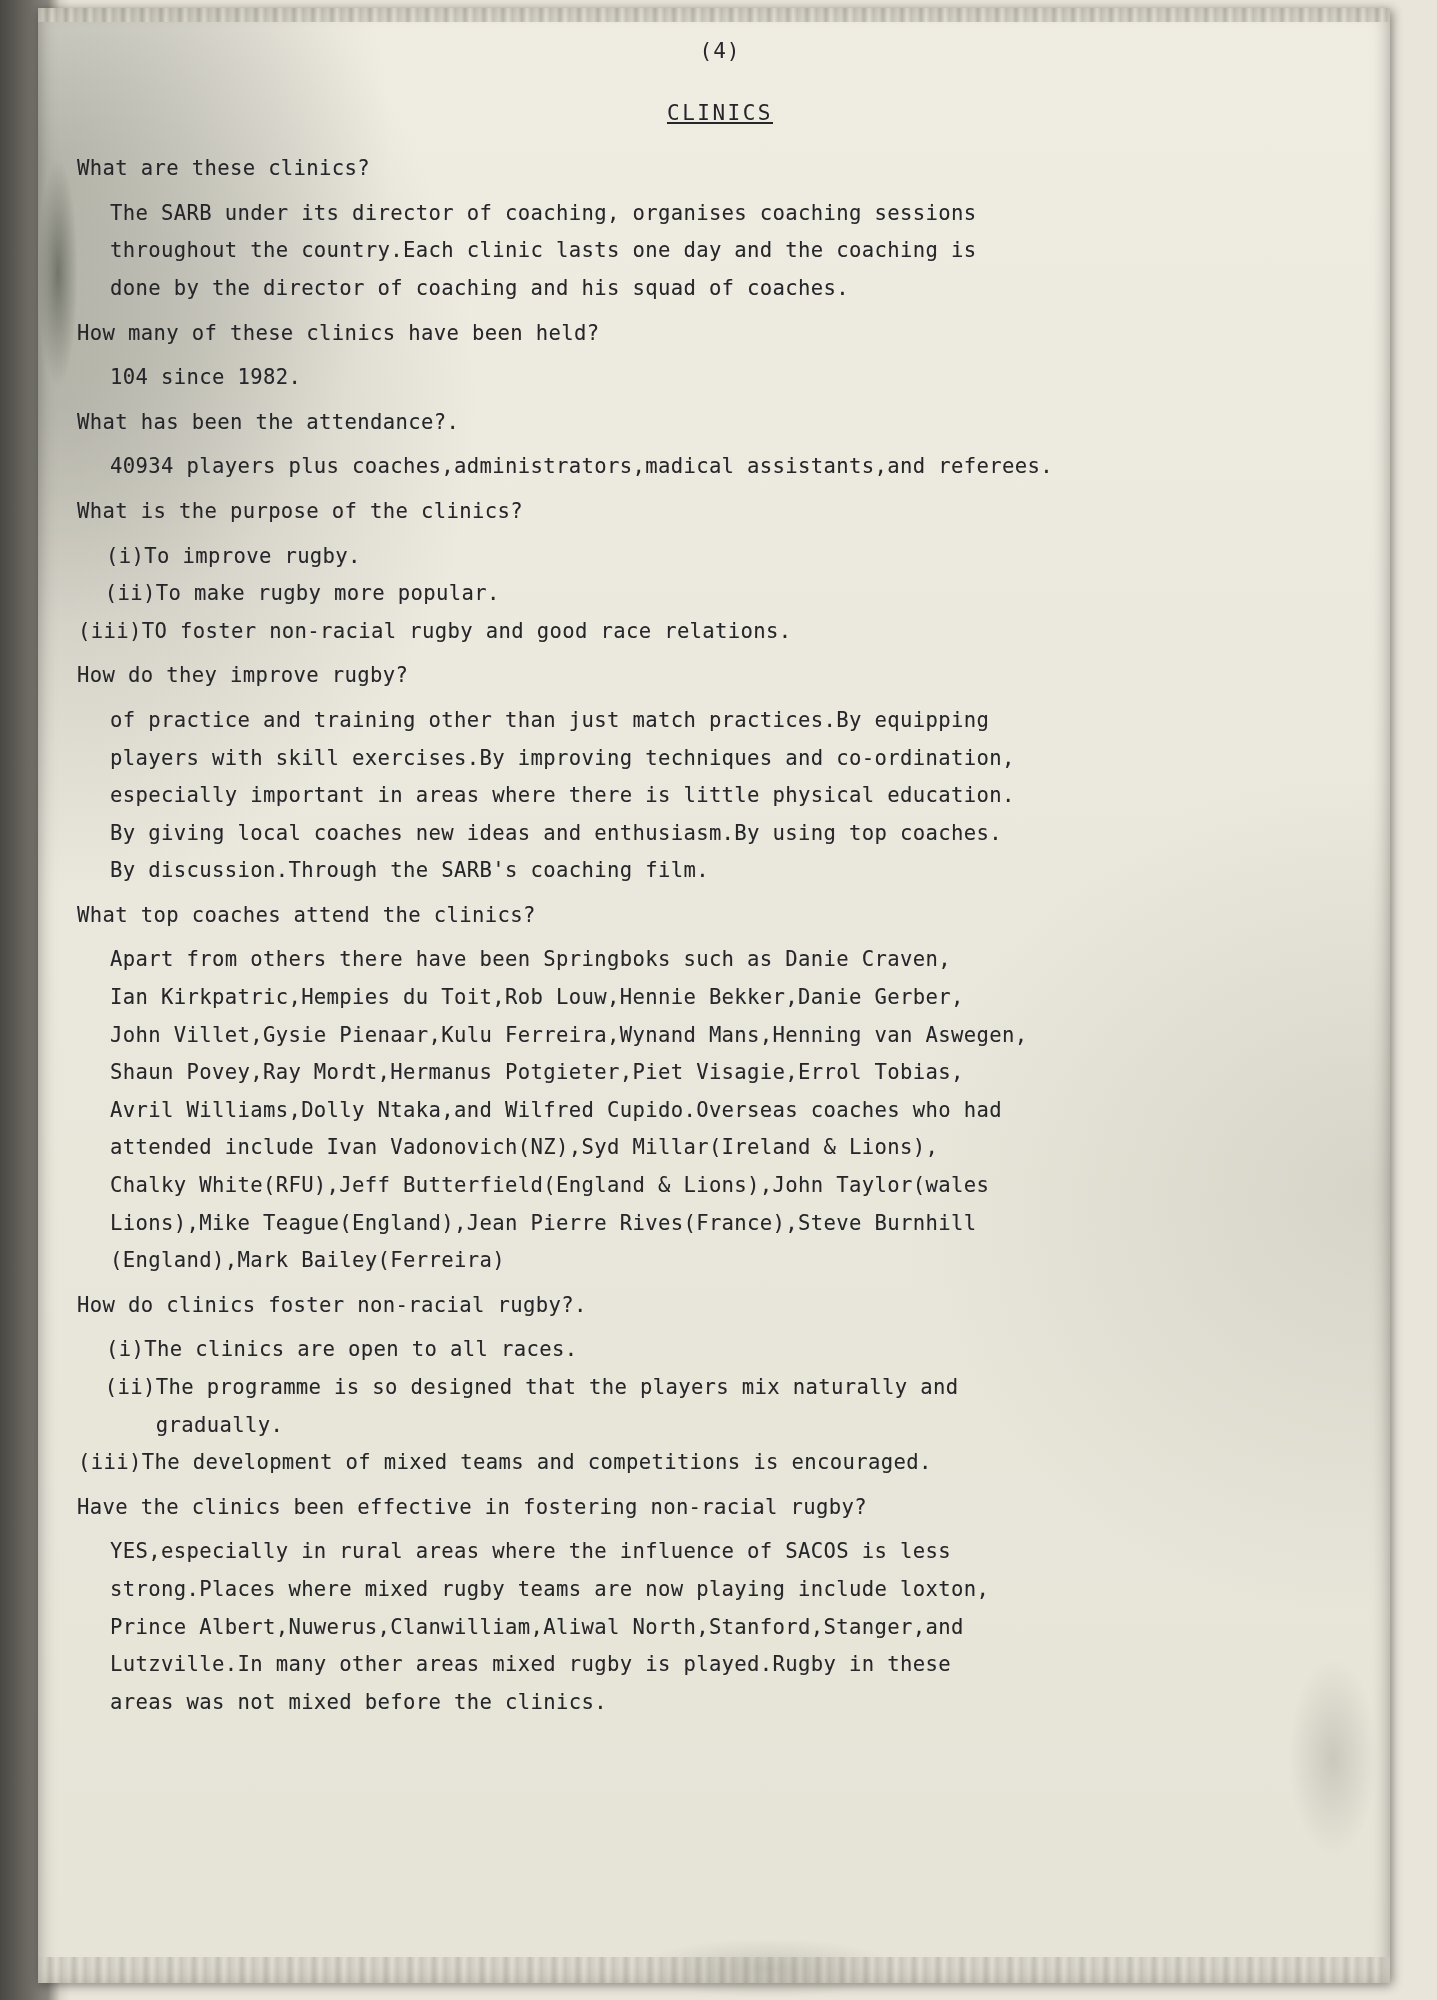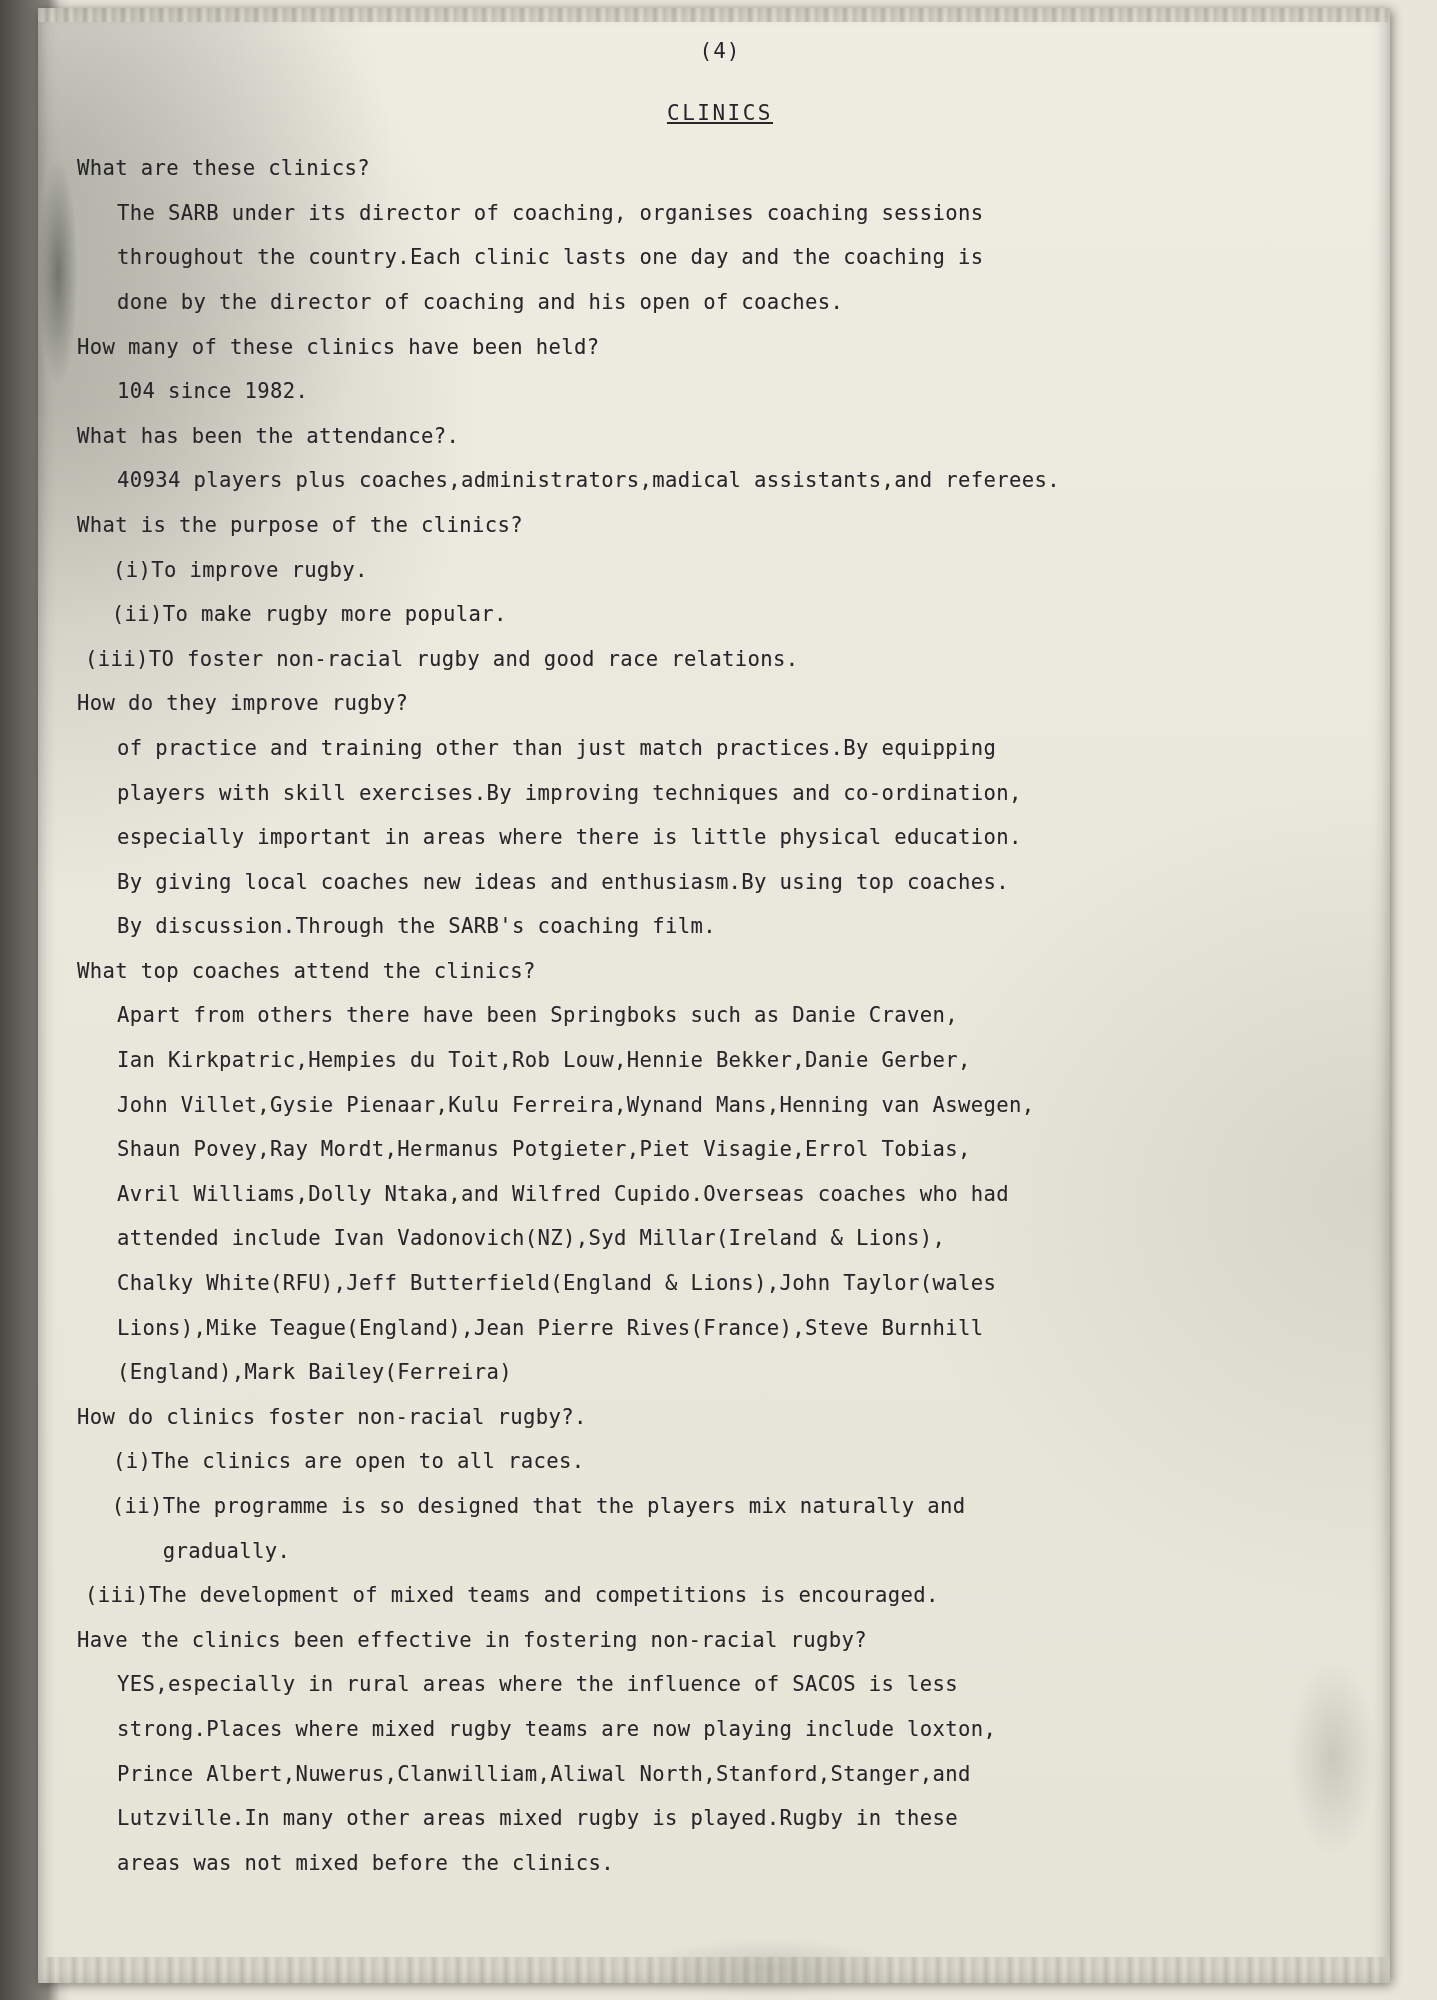--- a/index.html
+++ b/index.html
@@ -75,21 +75,21 @@
     font-size: 21px;
     letter-spacing: 2.5px;
     text-decoration: underline;
     margin-bottom: 20px;
   }
   .q {
     margin: 9px;
     white-space: pre;
   }
   .a {
-    margin: 9px;
+    margin: 2px;
     padding-left: 40px;
     white-space: pre;
   }
   .a.hang1 { padding-left: 36px; }
   .a.hang2 { padding-left: 22px; }
   .a.hang3 { padding-left: 8px; }
 
   
   .text-block .q, .text-block .a {
     text-shadow: 0.3px 0.3px 0 rgba(0,0,0,0.18);
@@ -116,21 +116,21 @@
     <div class="smudge s3"></div>
 
     <div class="text-block">
 
       <div class="page-number">(4)</div>
       <div class="doc-title">CLINICS</div>
 
       <div class="q">What are these clinics?</div>
       <div class="a">The SARB under its director of coaching, organises coaching sessions</div>
       <div class="a">throughout the country.Each clinic lasts one day and the coaching is</div>
-      <div class="a">done by the director of coaching and his open of coaches.</div>
+      <div class="a">done by the director of coaching and his squad of coaches.</div>
 
       <div class="q">How many of these clinics have been held?</div>
       <div class="a">104 since 1982.</div>
 
       <div class="q">What has been the attendance?.</div>
       <div class="a">40934 players plus coaches,administrators,madical assistants,and referees.</div>
 
       <div class="q">What is the purpose of the clinics?</div>
       <div class="a hang1">(i)To improve rugby.</div>
       <div class="a hang2"> (ii)To make rugby more popular.</div>

